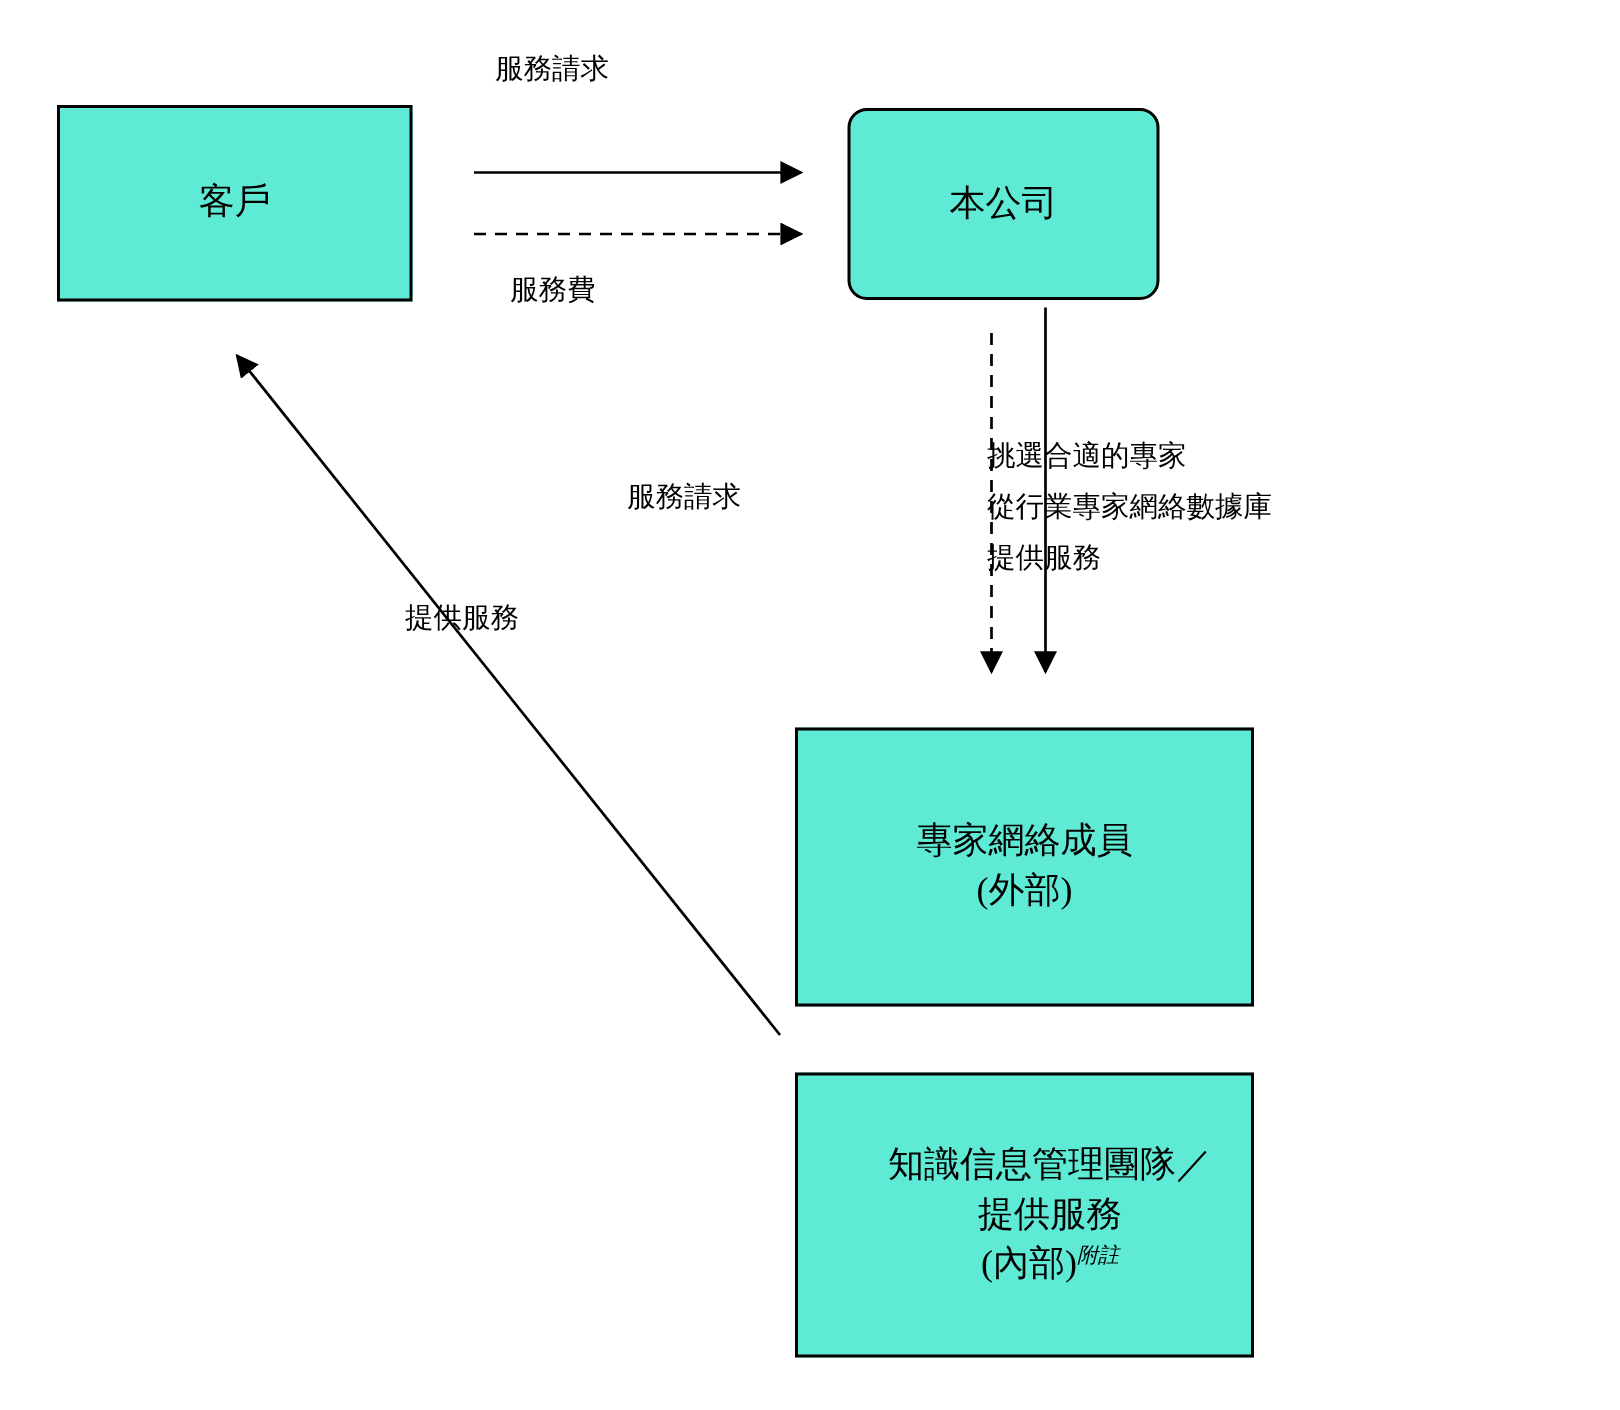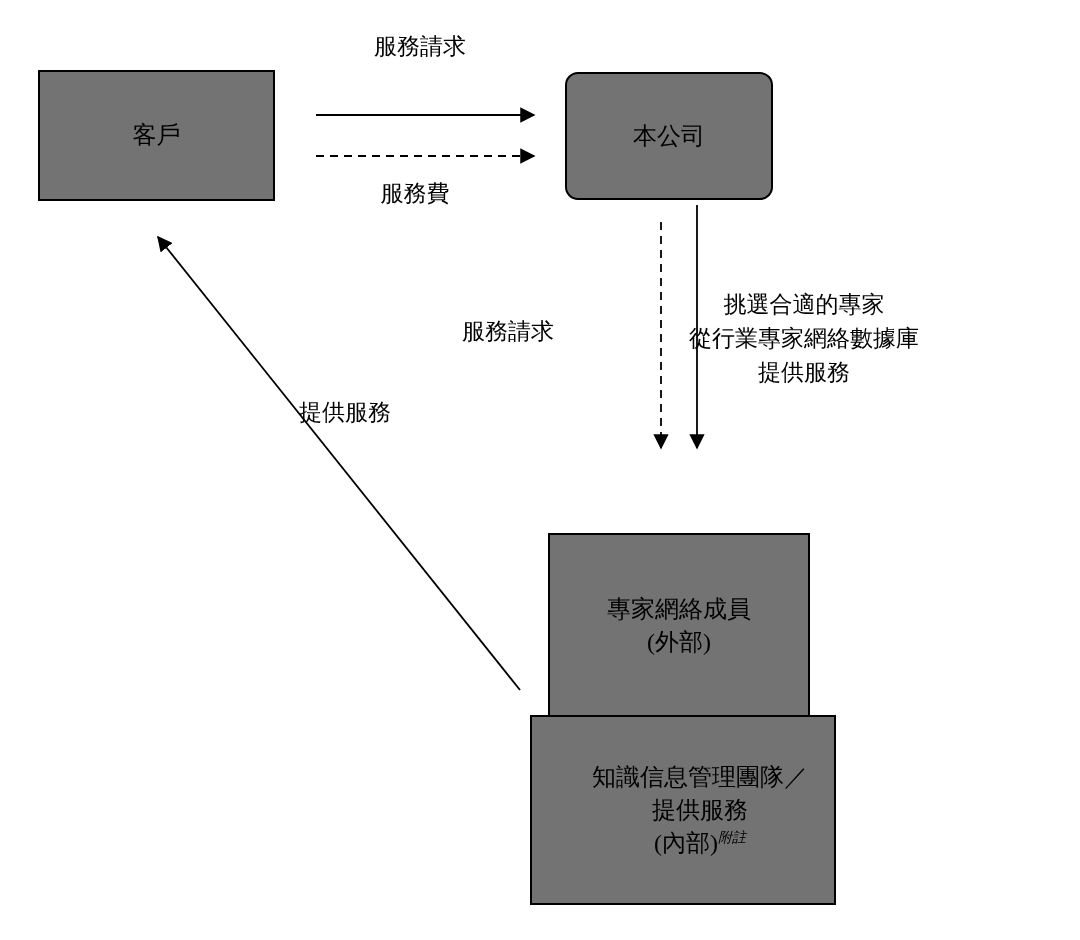--- a/index.html
+++ b/index.html
@@ -12,35 +12,34 @@
     width: 1080px;
     height: 940px;
     background: #ffffff;
     font-family: "Liberation Serif", "DejaVu Serif", serif;
     color: #000000;
     overflow: hidden;
   }
   .box {
     position: absolute;
     border: 2px solid #000000;
-    background: #737373;
+    background: #5eead4;
     display: flex;
     flex-direction: column;
     align-items: center;
     justify-content: center;
     text-align: center;
     font-size: 24px;
     line-height: 33px;
     box-sizing: border-box;
   }
   .lbl {
     position: absolute;
-    font-size: 23px;
+    font-size: 19px;
     line-height: 34px;
-    text-align: center;
     white-space: nowrap;
   }
   .note-sup {
     font-size: 14px;
     font-style: italic;
     vertical-align: super;
     line-height: 0;
     margin-top: 26px;
   }
   #arrow-layer {
@@ -76,21 +75,21 @@
   </svg>
 
   <div class="box" style="left:38px; top:70px; width:237px; height:131px;">
     <div>客戶</div>
   </div>
 
   <div class="box" style="left:565px; top:72px; width:208px; height:128px;border-radius:13px;">
     <div>本公司</div>
   </div>
 
-  <div class="box" style="left:548px; top:485px; width:262px; height:186px;margin-top:48px;">
+  <div class="box" style="left:530px; top:485px; width:306px; height:186px;">
     <div>專家網絡成員</div>
     <div>(外部)</div>
   </div>
 
   <div class="box" style="left:530px; top:715px; width:306px; height:190px;padding-left:34px;">
     <div>知識信息管理團隊／</div>
     <div>提供服務</div>
     <div>
       <span>(內部)</span><span class="note-sup">附註</span>
     </div>

